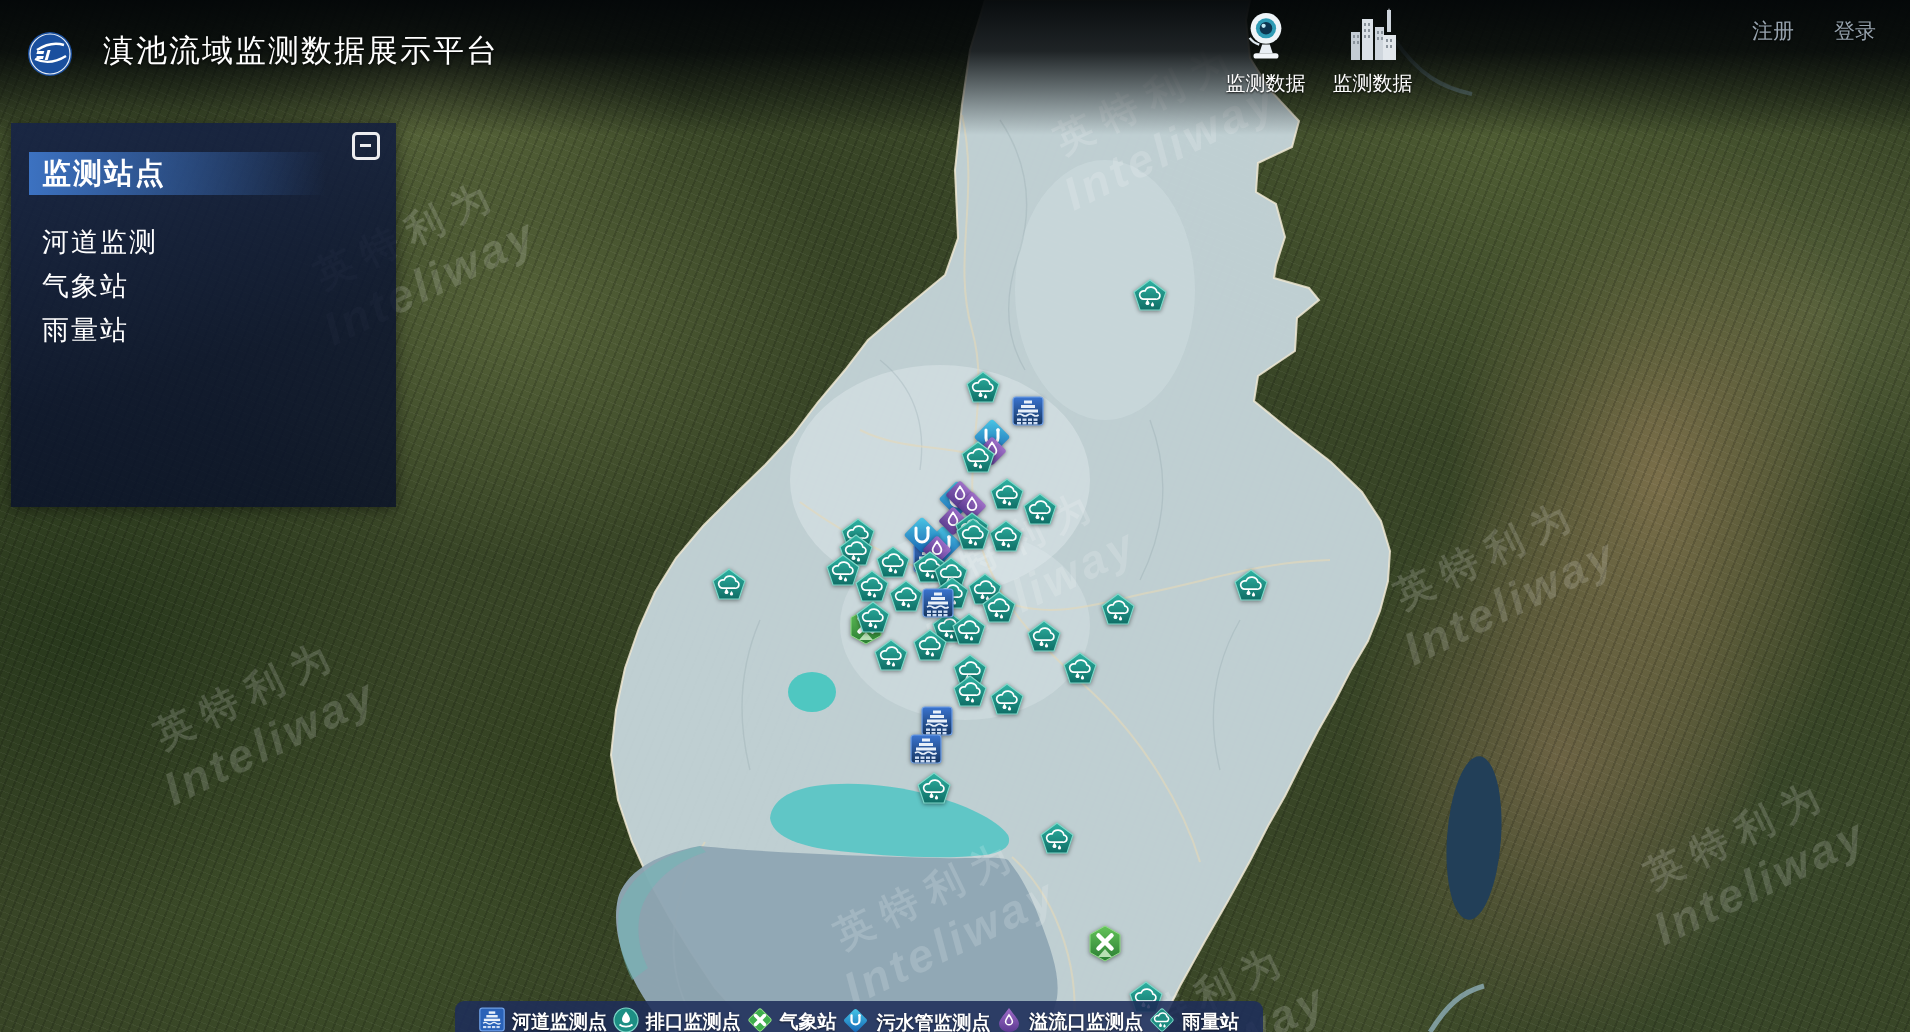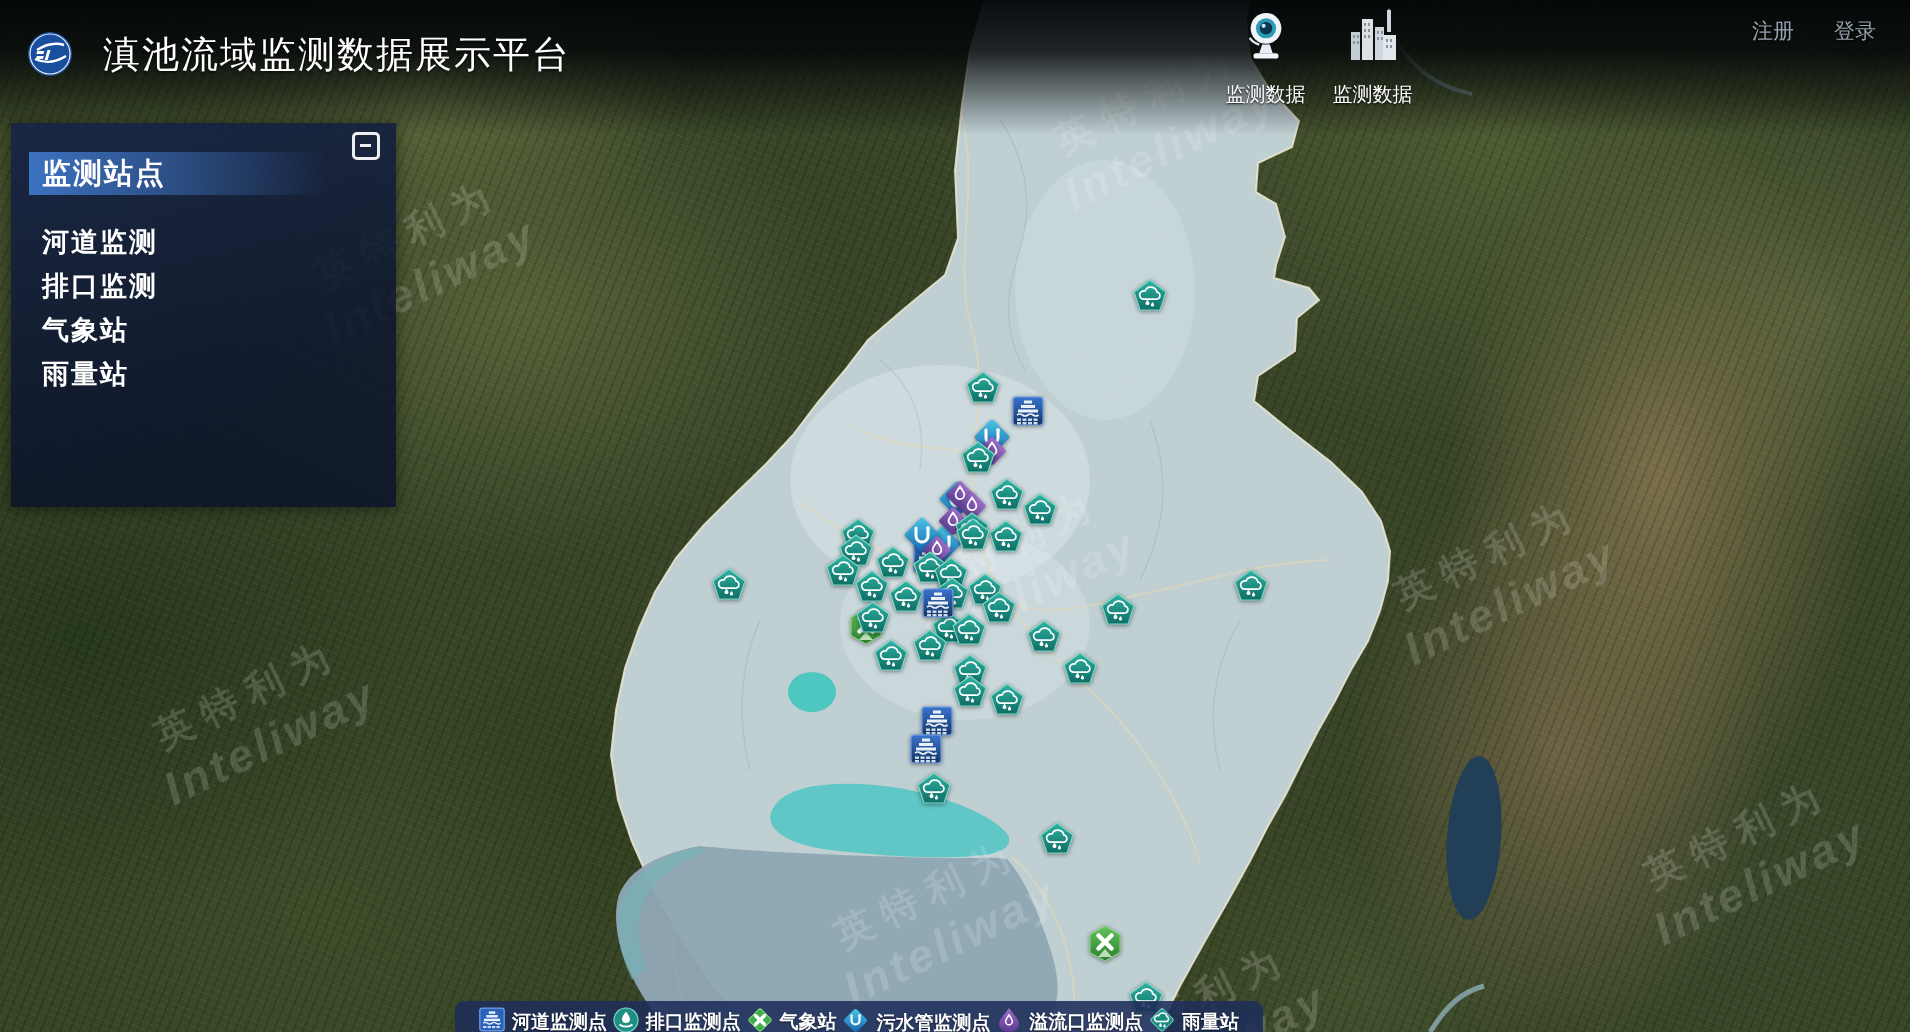--- a/index.html
+++ b/index.html
@@ -35,41 +35,41 @@
   .wm .cn{display:block;font-size:38px;letter-spacing:12px;}
   .wm .en{display:block;font-size:46px;letter-spacing:4px;font-style:italic;}
 
   
   .marker{position:absolute;transform:translate(-50%,-50%);filter:drop-shadow(0 1px 2px rgba(0,0,0,.45));}
 
   
   .top-fade{position:absolute;left:0;top:0;width:1910px;height:135px;pointer-events:none;
     background:linear-gradient(180deg,rgba(3,6,8,.97) 0%,rgba(3,6,8,.85) 38%,rgba(3,6,8,.45) 68%,rgba(3,6,8,0) 100%);}
   .logo{position:absolute;left:27px;top:31px;width:46px;height:46px;}
-  .app-title{position:absolute;left:103px;top:30px;font-size:37px;font-weight:500;color:#fff;
+  .app-title{position:absolute;left:103px;top:30px;font-size:31px;font-weight:500;color:#fff;
     letter-spacing:2px;text-shadow:0 1px 3px rgba(0,0,0,.8);}
   .nav{position:absolute;left:1212px;top:5px;display:flex;}
   .nav-item{width:107px;display:flex;flex-direction:column;align-items:center;cursor:pointer;}
   .nav-item .ico{height:57px;display:flex;align-items:flex-end;justify-content:center;}
-  .nav-item .lbl{margin-top:19px;font-size:20px;color:#fff;text-shadow:0 1px 2px rgba(0,0,0,.9);}
+  .nav-item .lbl{margin-top:8px;font-size:20px;color:#fff;text-shadow:0 1px 2px rgba(0,0,0,.9);}
   .auth{position:absolute;left:1752px;top:17px;display:flex;gap:40px;}
   .auth span{font-size:21px;color:#97a3ae;cursor:pointer;text-shadow:0 1px 2px rgba(0,0,0,.8);}
 
   
   .panel{position:absolute;left:11px;top:123px;width:385px;height:384px;
     background:linear-gradient(165deg,rgba(22,35,70,.9) 0%,rgba(11,20,46,.86) 60%,rgba(9,17,40,.84) 100%);
     box-shadow:0 2px 14px rgba(0,0,0,.45);}
   .panel-min{position:absolute;right:16px;top:9px;width:22px;height:22px;border:3px solid #fff;
     border-radius:5px;opacity:.92;cursor:pointer;}
   .panel-min::after{content:"";position:absolute;left:5px;top:9px;width:11px;height:3px;background:#fff;}
   .panel-title{margin:29px 70px 0 18px;height:43px;line-height:43px;padding-left:13px;
     font-size:29px;font-weight:700;color:#fff;letter-spacing:2px;
     background:linear-gradient(90deg,rgba(62,118,200,.95) 0%,rgba(62,118,200,.45) 55%,rgba(62,118,200,0) 100%);}
   .panel-list{list-style:none;margin:25px 0 0 31px;padding:0;}
-  .panel-list li{height:44px;line-height:44px;font-size:27px;color:#fff;letter-spacing:2px;cursor:pointer;font-weight:bold;}
+  .panel-list li{height:44px;line-height:44px;font-size:27px;color:#fff;letter-spacing:2px;cursor:pointer;}
 
   
   .legend{position:absolute;left:455px;top:1001px;width:808px;height:46px;
     background:rgba(30,46,90,.88);border-radius:9px 9px 0 0;
     display:flex;align-items:flex-start;justify-content:space-between;
     padding:6px 24px 0 24px;box-sizing:border-box;}
   .legend-item{display:flex;align-items:center;gap:7px;}
   .legend-item .lbl{font-size:19px;font-weight:700;color:#fff;white-space:nowrap;
     text-shadow:0 1px 2px rgba(0,0,0,.6);}
 </style>
@@ -1002,21 +1002,20 @@
   <div class="auth">
     <span>注册</span>
     <span>登录</span>
   </div>
 
   <div class="panel">
     <div class="panel-min"></div>
     <div class="panel-title">监测站点</div>
     <ul class="panel-list">
       <li>河道监测</li>
-      <li>排口监测</li>
       <li>气象站</li>
       <li>雨量站</li>
     </ul>
   </div>
 
   <div class="legend">
     <div class="legend-item">
       <span>
         <svg width="26" height="25" viewBox="0 0 32 30">
           <rect x="1" y="1" width="30" height="28" rx="3" fill="#2a62b8" stroke="#6fa0e8" stroke-width="1.5"></rect>

